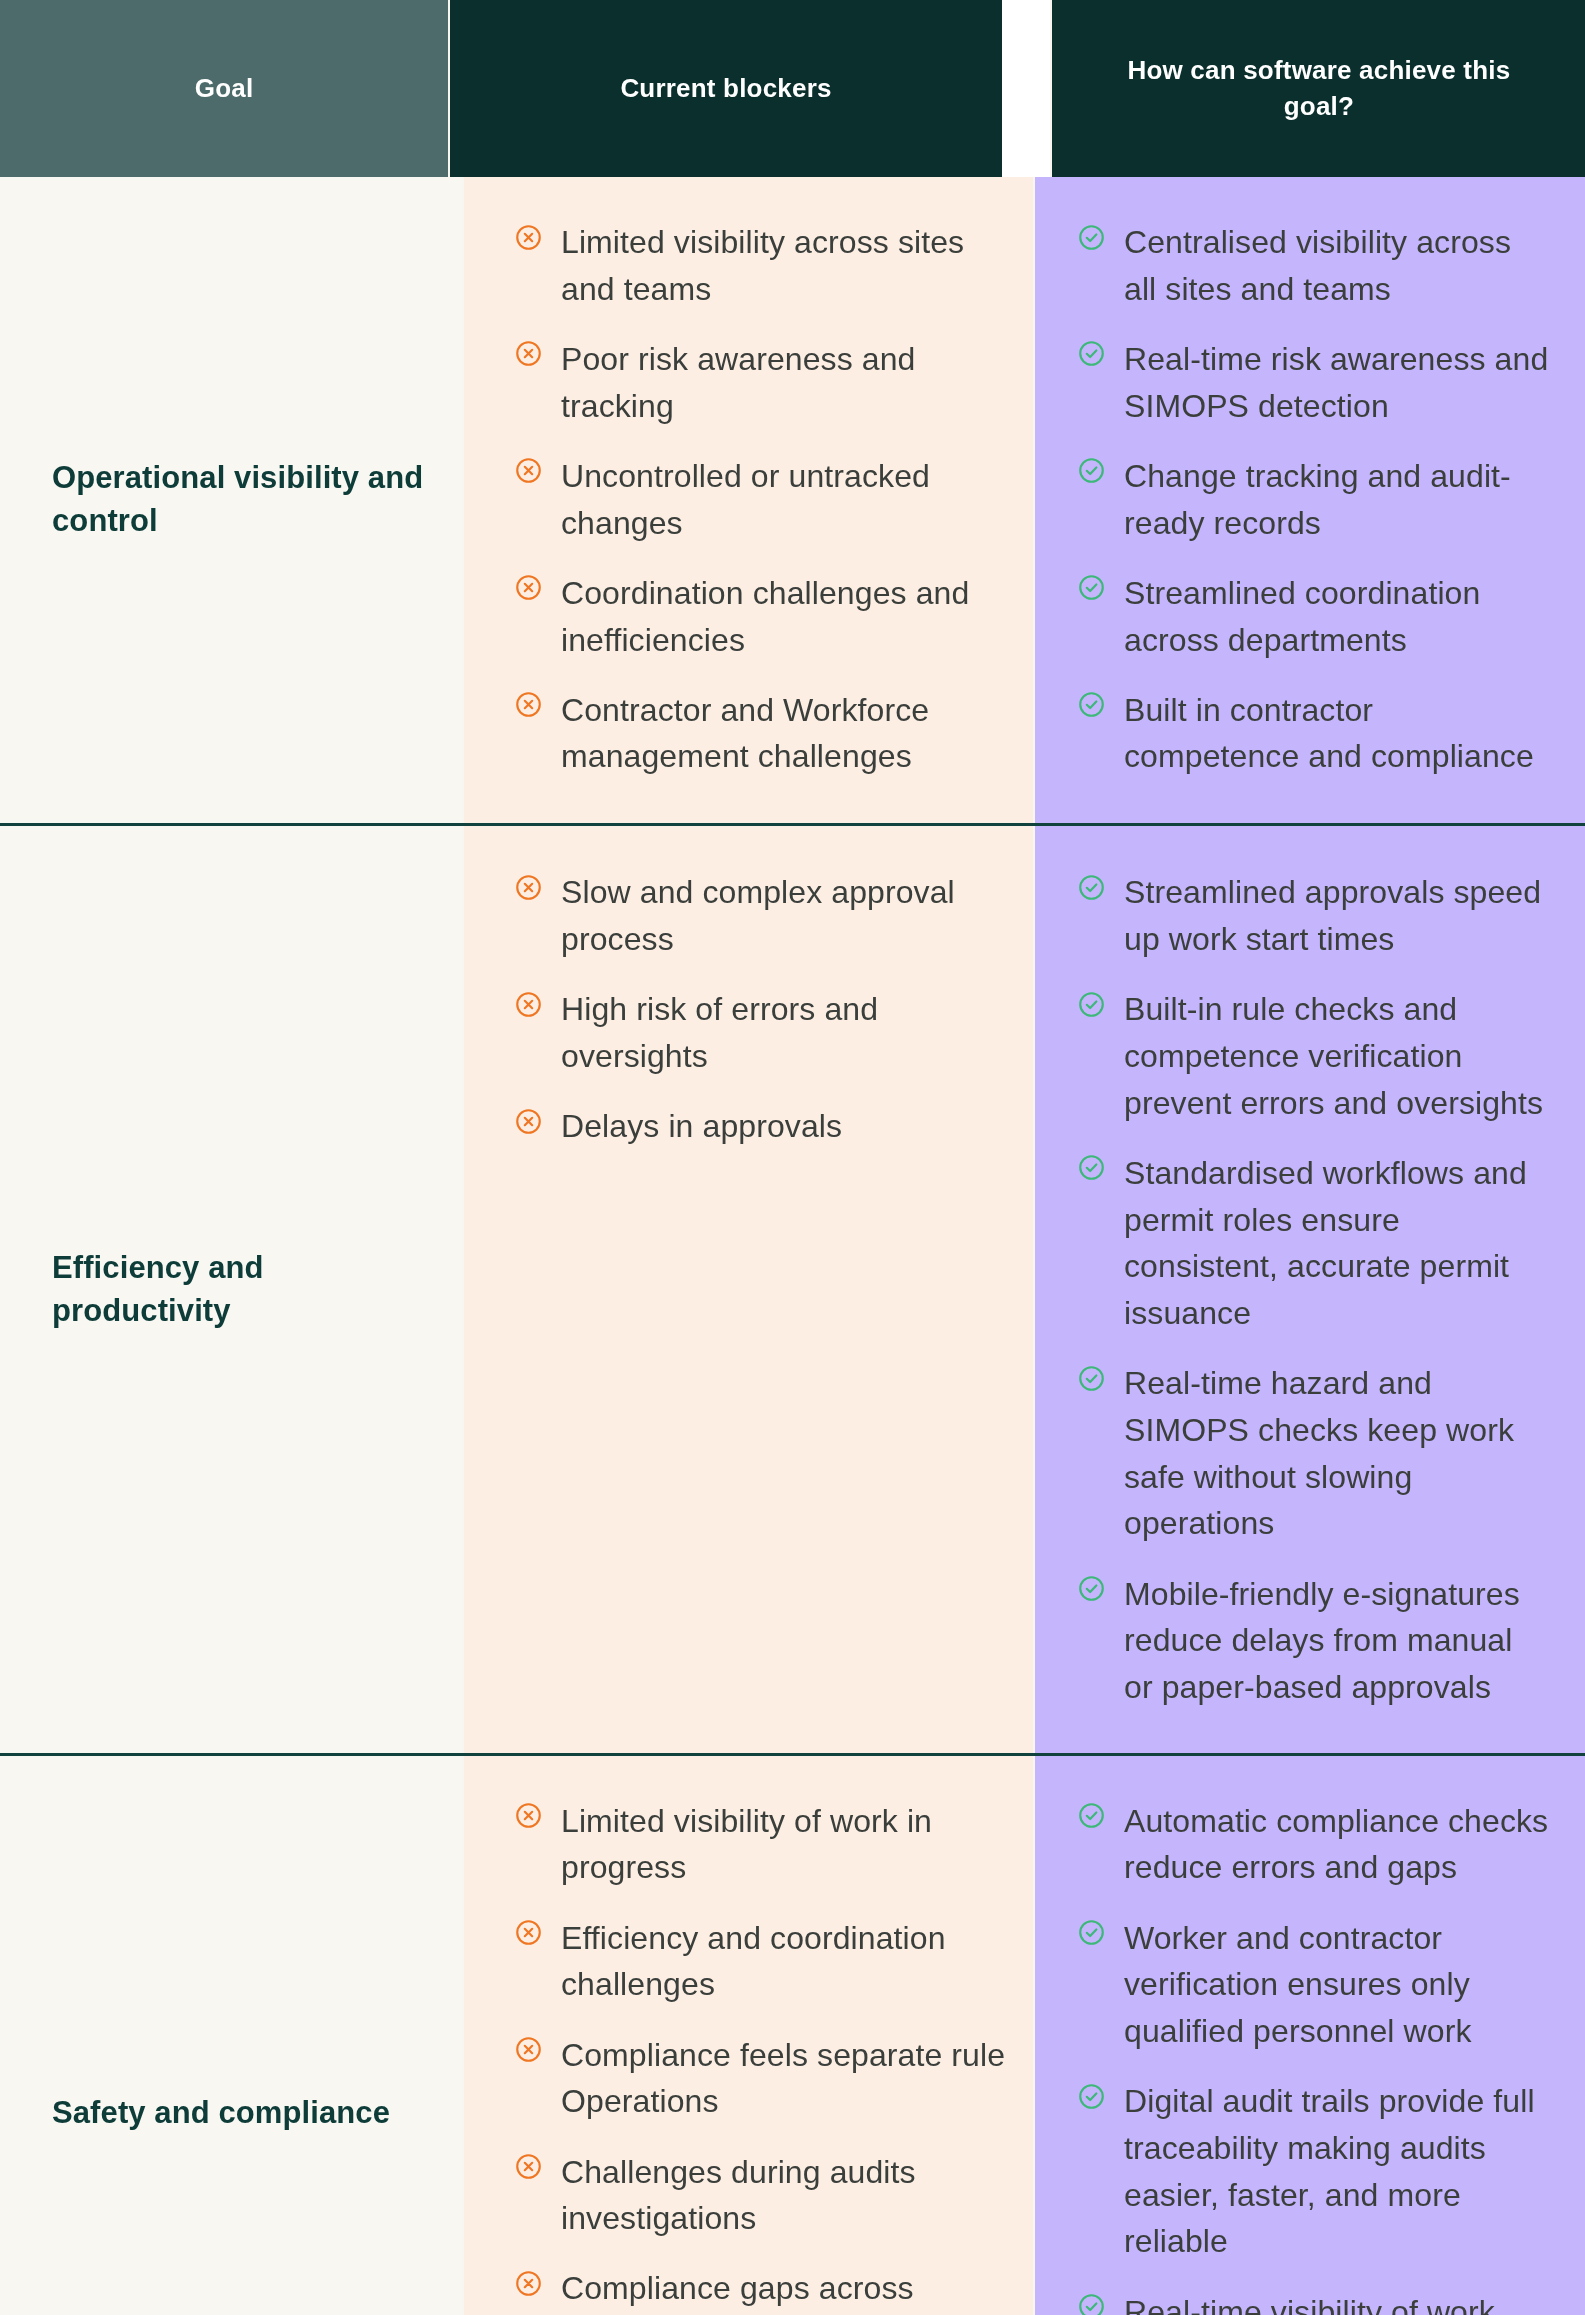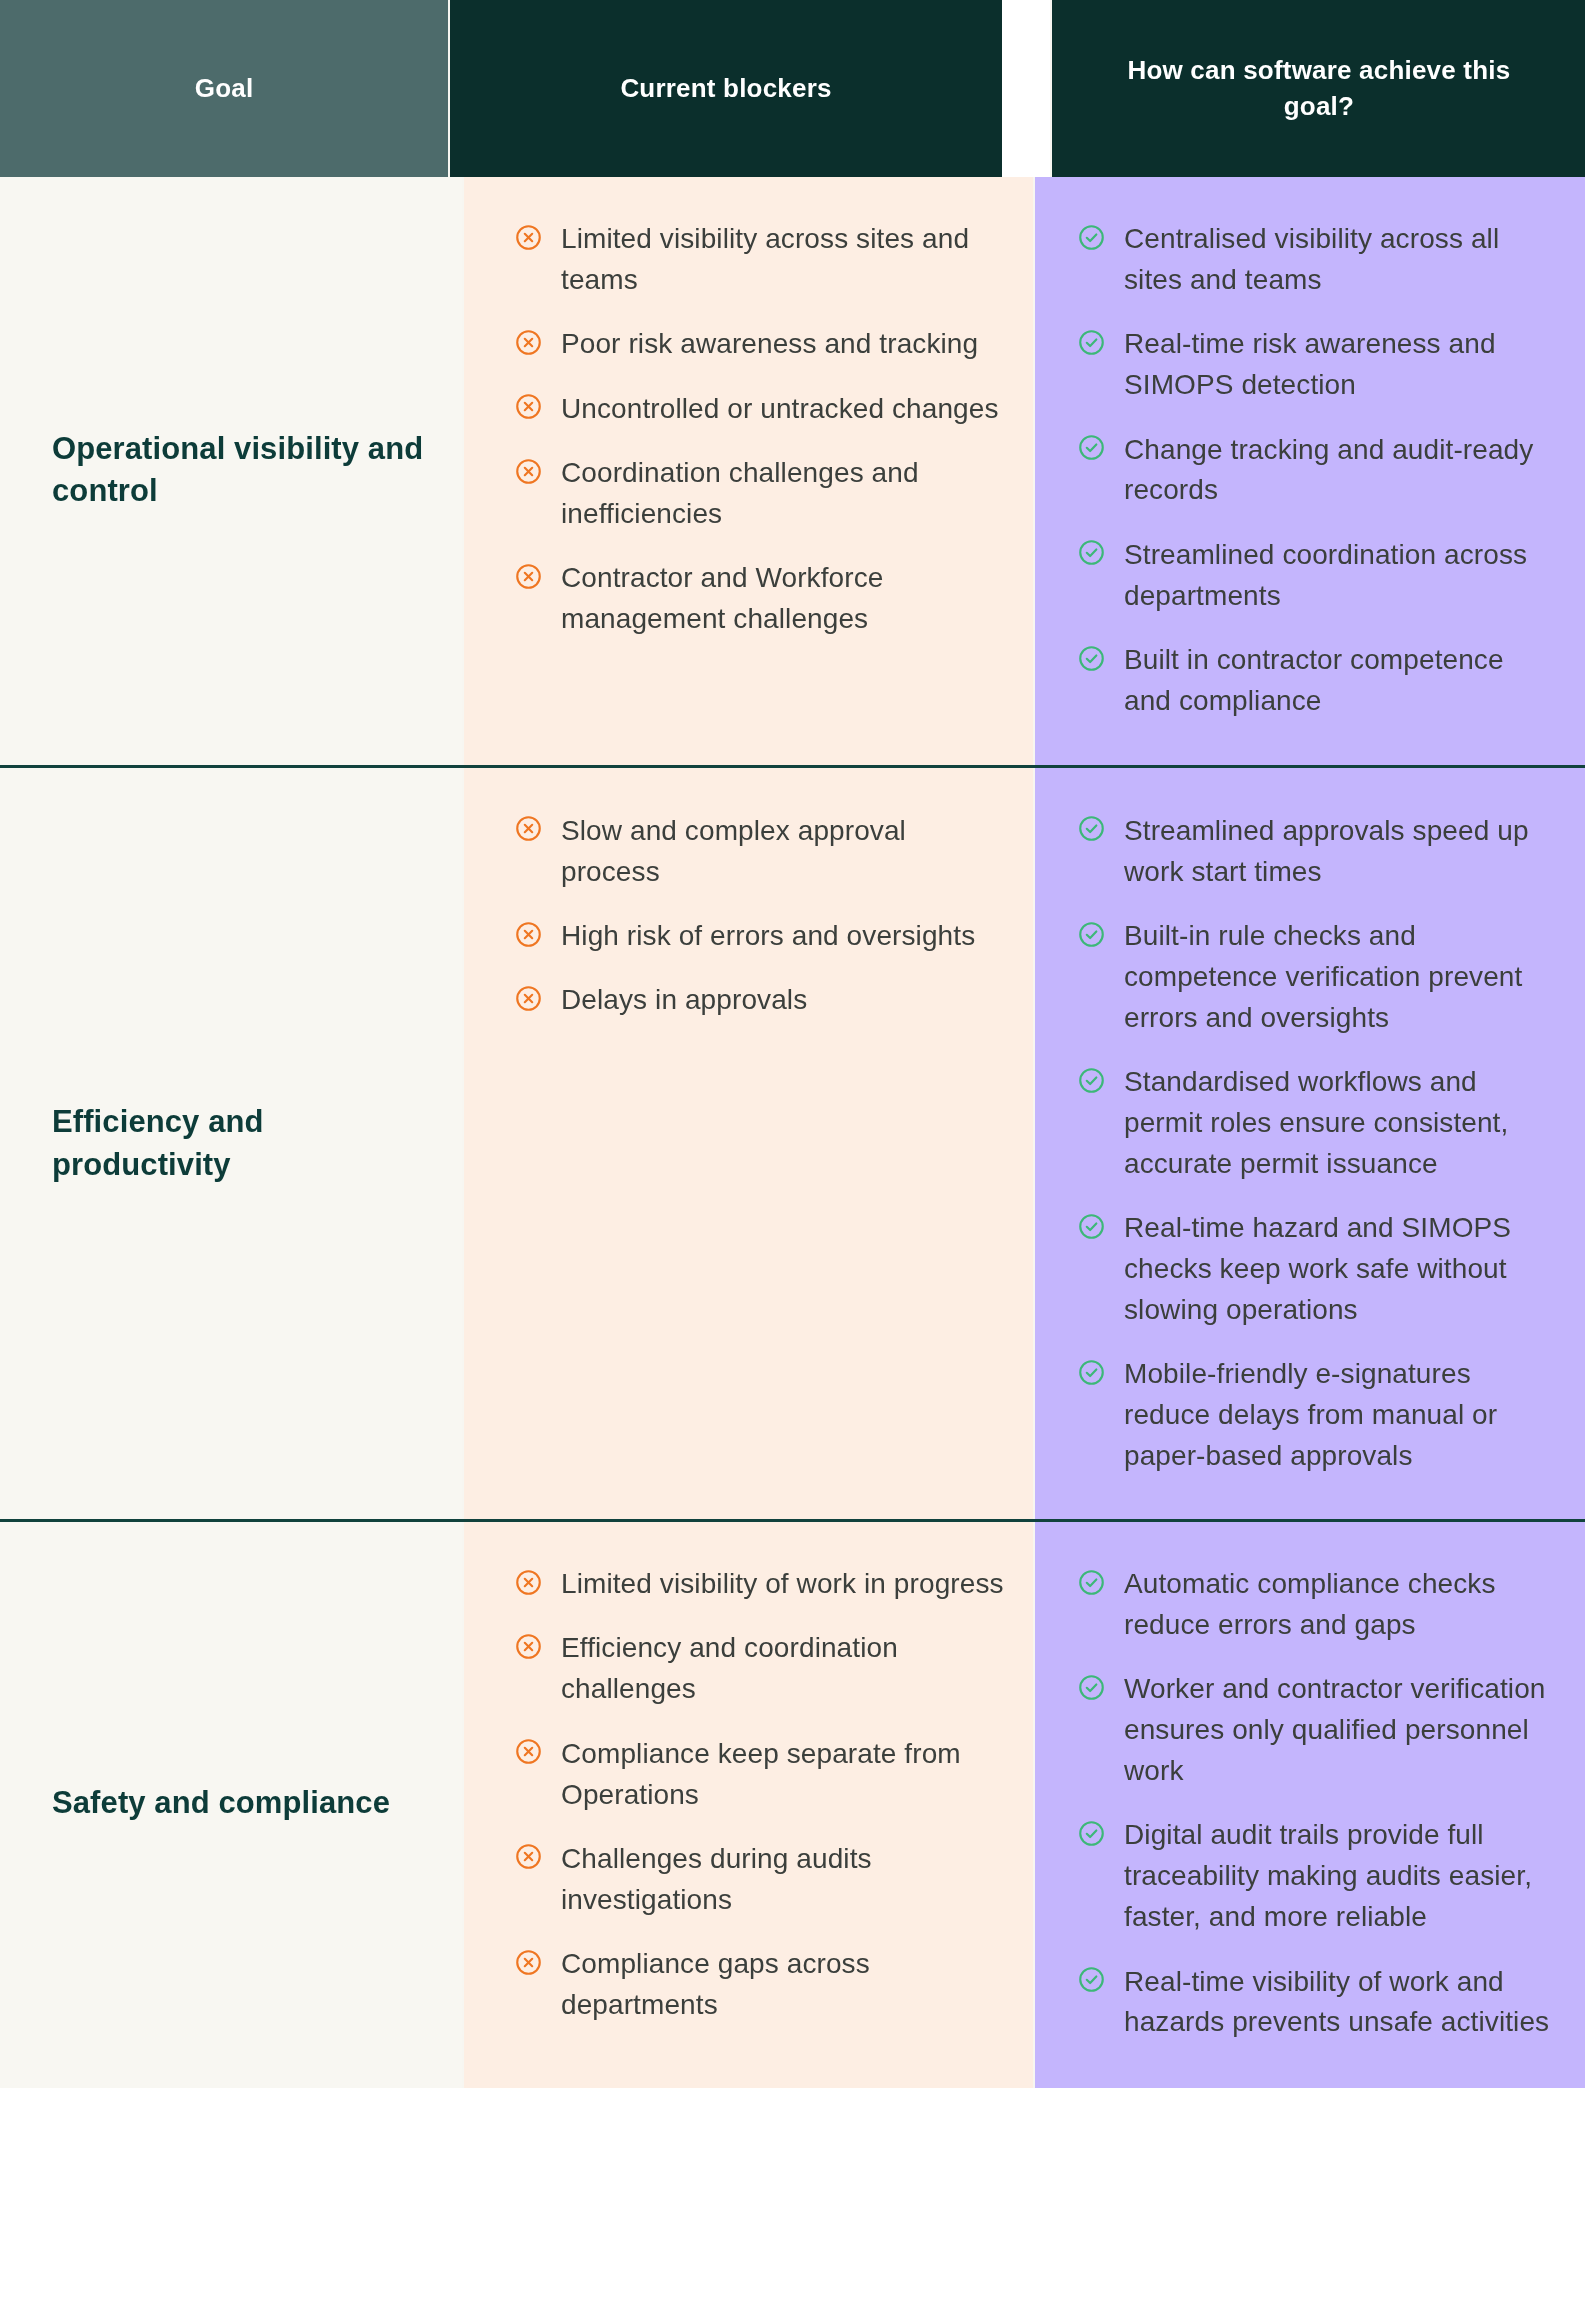--- a/index.html
+++ b/index.html
@@ -94,21 +94,21 @@
     flex: 0 0 auto;
     width: 27px;
     height: 27px;
     margin-right: 19px;
     margin-top: 4.5px;
   }
   .bullet-icon svg { display: block; width: 27px; height: 27px; }
 
   .bullet-text {
     color: #3b3f3c;
-    font-size: 28px;
+    font-size: 32px;
     line-height: 1.46;
     letter-spacing: 0.1px;
   }
 
   
   .row-1 .cell { padding-top: 42px; padding-bottom: 43px; }
   .row-2 .cell { padding-top: 43px; padding-bottom: 42px; }
   .row-3 .cell { padding-top: 42px; padding-bottom: 45px; }
 </style>
 </head>
@@ -342,21 +342,21 @@
           </span>
           <span class="bullet-text">Efficiency and coordination challenges</span>
         </li>
         <li>
           <span class="bullet-icon">
             <svg viewBox="0 0 24 24" fill="none">
                 <circle cx="12" cy="12" r="10" stroke="#ef7622" stroke-width="1.9"></circle>
                 <path d="M8.7 8.7 L15.3 15.3 M15.3 8.7 L8.7 15.3" stroke="#ef7622" stroke-width="1.9" stroke-linecap="round"></path>
               </svg>
           </span>
-          <span class="bullet-text">Compliance keep separate from Operations</span>
+          <span class="bullet-text">Compliance feels separate rule Operations</span>
         </li>
         <li>
           <span class="bullet-icon">
             <svg viewBox="0 0 24 24" fill="none">
                 <circle cx="12" cy="12" r="10" stroke="#ef7622" stroke-width="1.9"></circle>
                 <path d="M8.7 8.7 L15.3 15.3 M15.3 8.7 L8.7 15.3" stroke="#ef7622" stroke-width="1.9" stroke-linecap="round"></path>
               </svg>
           </span>
           <span class="bullet-text">Challenges during audits investigations</span>
         </li>

